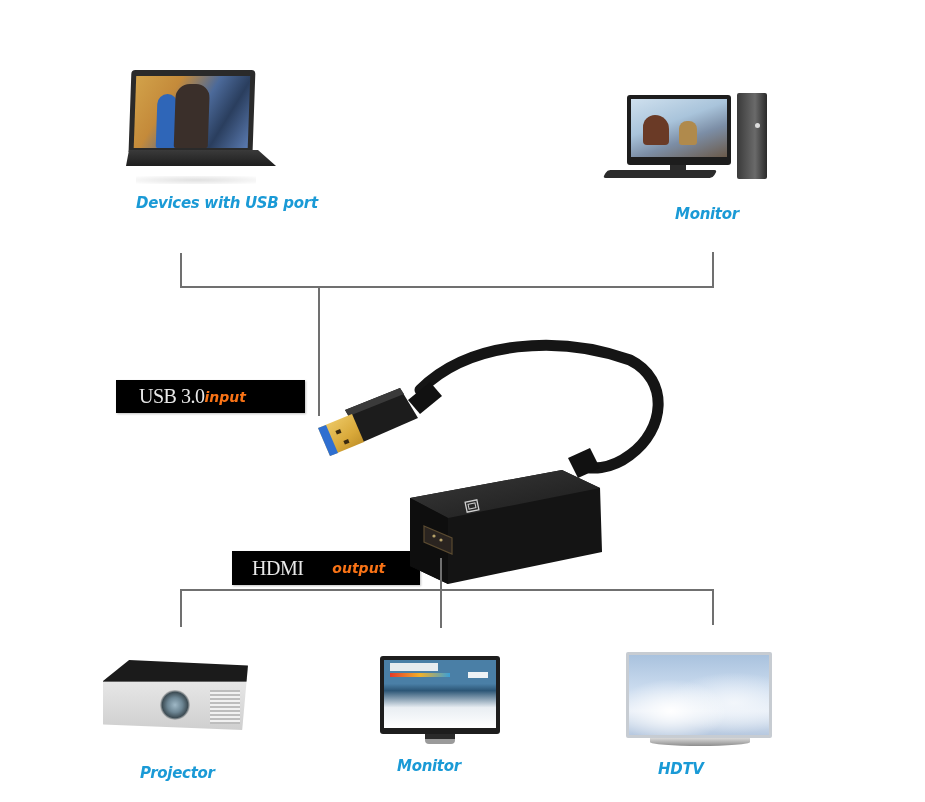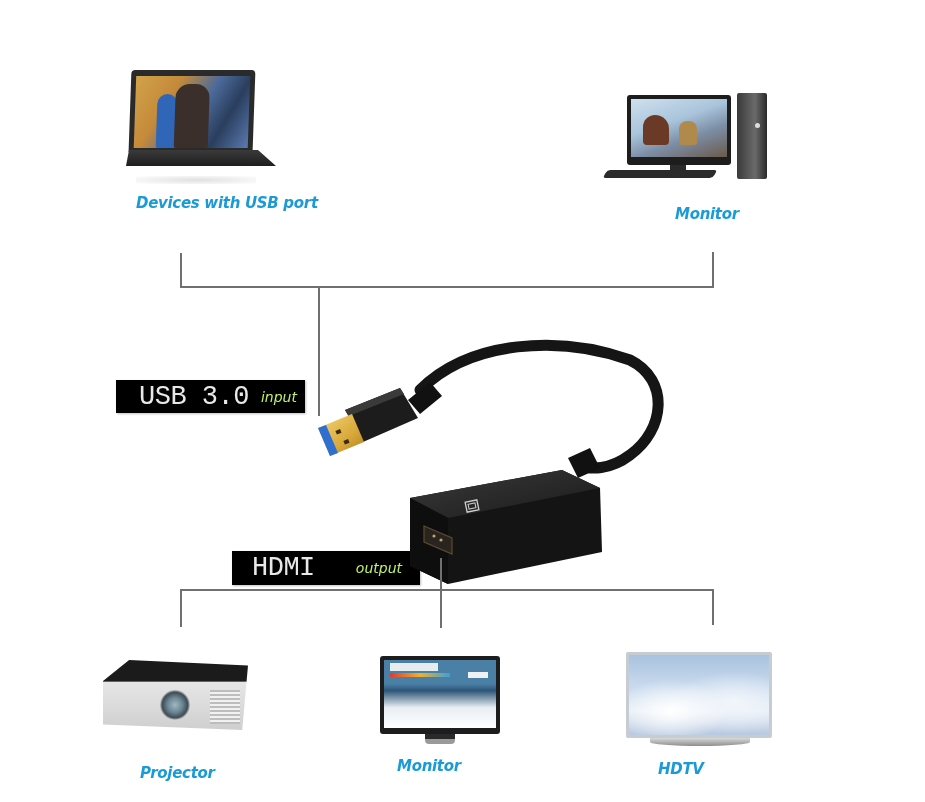--- a/index.html
+++ b/index.html
@@ -7,22 +7,22 @@
   .abs { position: absolute; }
   .label {
     position: absolute; color: #1a9ad6; font-style: italic; font-weight: bold;
     font-family: "DejaVu Sans", sans-serif; font-size: 15px; white-space: nowrap; letter-spacing: -0.3px;
   }
   .line { position: absolute; background: #707070; }
   .tagbox {
     position: absolute; background: #000; color: #fff; display: flex; align-items: center;
     box-shadow: 1px 1px 2px rgba(0,0,0,0.25);
   }
-  .tag-main { font-family: Liberation Mono, monospace; font-size: 27px; color: #e8e8e8; letter-spacing: -0.5px; }
-  .tag-sub { font-family: "DejaVu Sans", sans-serif; font-size: 14px; font-style: italic; font-weight: normal; color: #bef264; margin-left: 12px; }
+  .tag-main { font-family: Liberation Serif, serif; font-size: 20px; color: #e8e8e8; letter-spacing: -0.5px; }
+  .tag-sub { font-family: "DejaVu Sans", sans-serif; font-size: 14px; font-style: italic; font-weight: bold; color: #f97316; }
 
   
   .laptop-screen {
     left: 130px; top: 70px; width: 124px; height: 82px; background: #2a2a2a; border-radius: 4px 4px 0 0;
     transform: skewX(-2deg);
   }
   .laptop-screen .inner {
     position: absolute; left: 5px; top: 6px; right: 5px; bottom: 4px;
     background: linear-gradient(120deg, #d2a24a 0%, #c48a3a 30%, #4c6a9a 55%, #2a3e5e 75%, #5a7ab0 100%);
   }

